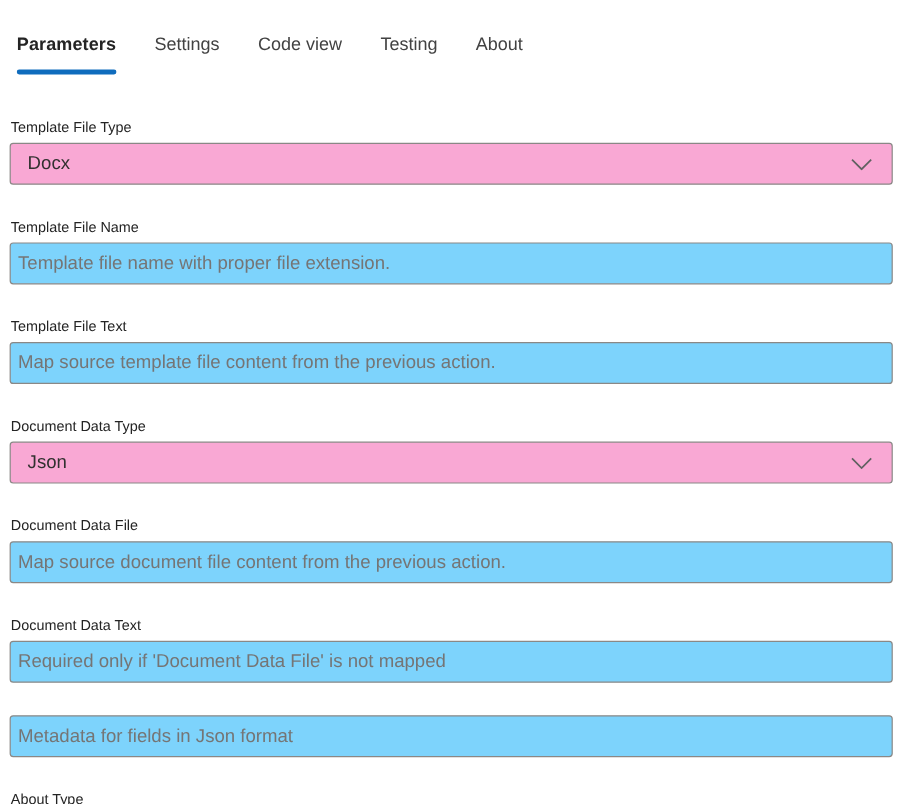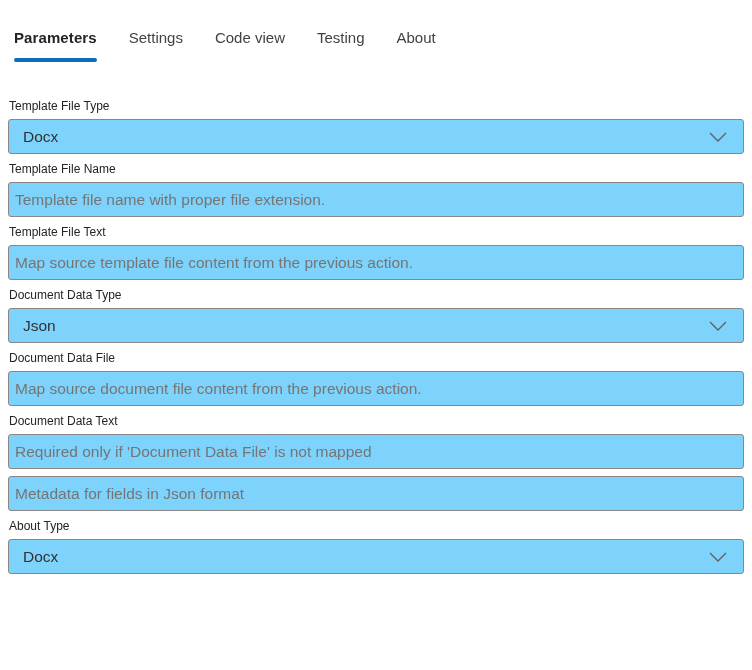--- a/index.html
+++ b/index.html
@@ -46,21 +46,21 @@
   }
   .tab-indicator {
     height: 4px;
     margin-top: 9px;
     border-radius: 2px;
     background: transparent;
   }
   .tab.active .tab-indicator { background: var(--accent); }
 
   
-  .field { margin-bottom: 7px; }
+  .field { margin-bottom: 27px; }
   .field-label {
     display: block;
     font-size: 12px;
     color: var(--label);
     line-height: 16px;
     margin-bottom: 5px;
     padding-left: 1px;
   }
   .text-input {
     display: block;
@@ -77,21 +77,21 @@
   }
   .text-input::placeholder { color: var(--placeholder); opacity: 1; }
   .dropdown {
     display: flex;
     align-items: center;
     justify-content: space-between;
     width: 736px;
     height: 35px;
     border: 1px solid var(--border);
     border-radius: 3px;
-    background: #7dd3fc;
+    background: #f9a8d4;
     padding: 0 16px 0 14px;
     cursor: pointer;
   }
   .dropdown-value {
     font-size: 15.5px;
     color: var(--value);
     white-space: nowrap;
   }
   .chevron-icon { display: flex; align-items: center; }
 </style>

